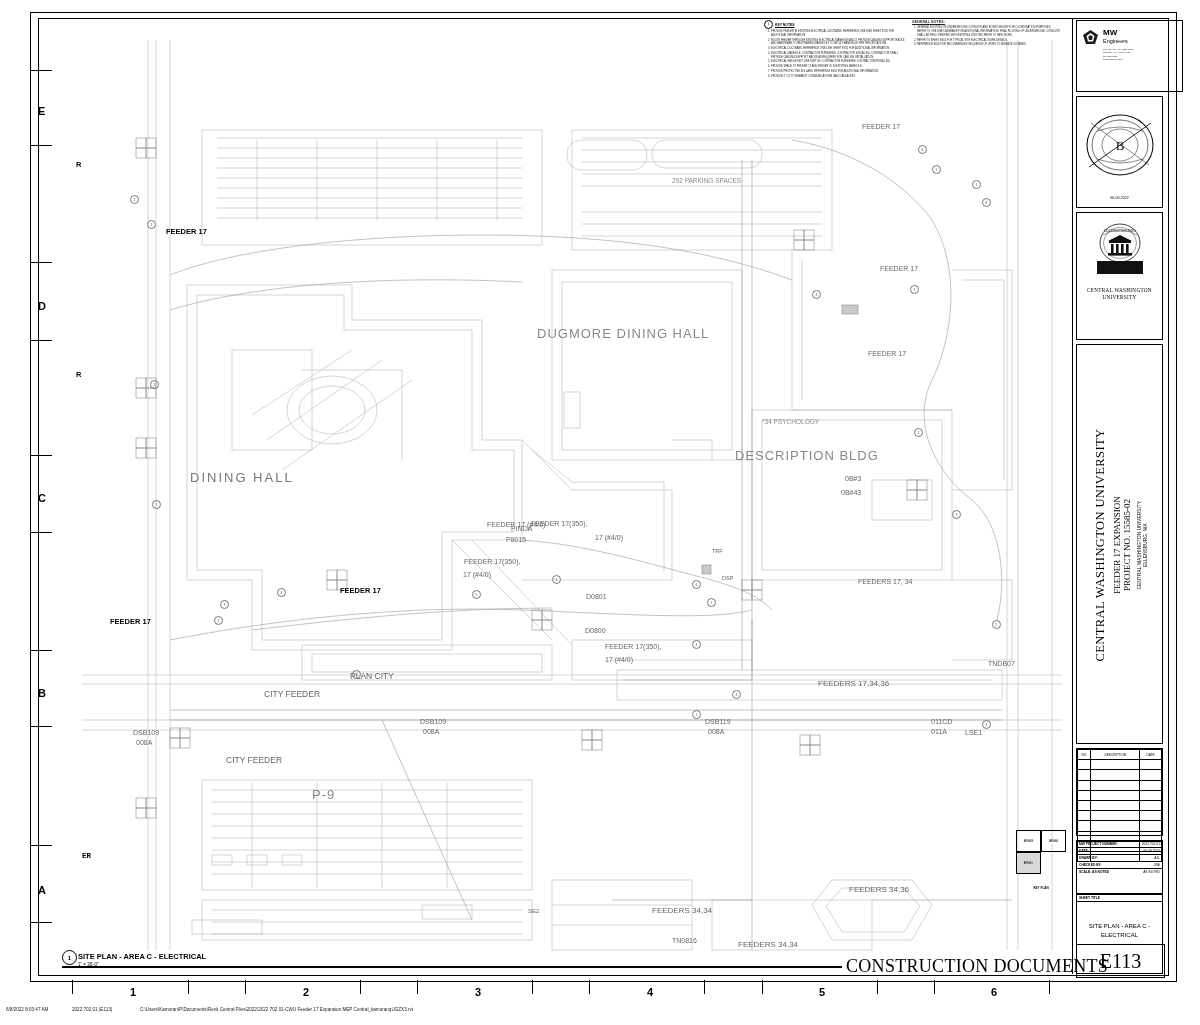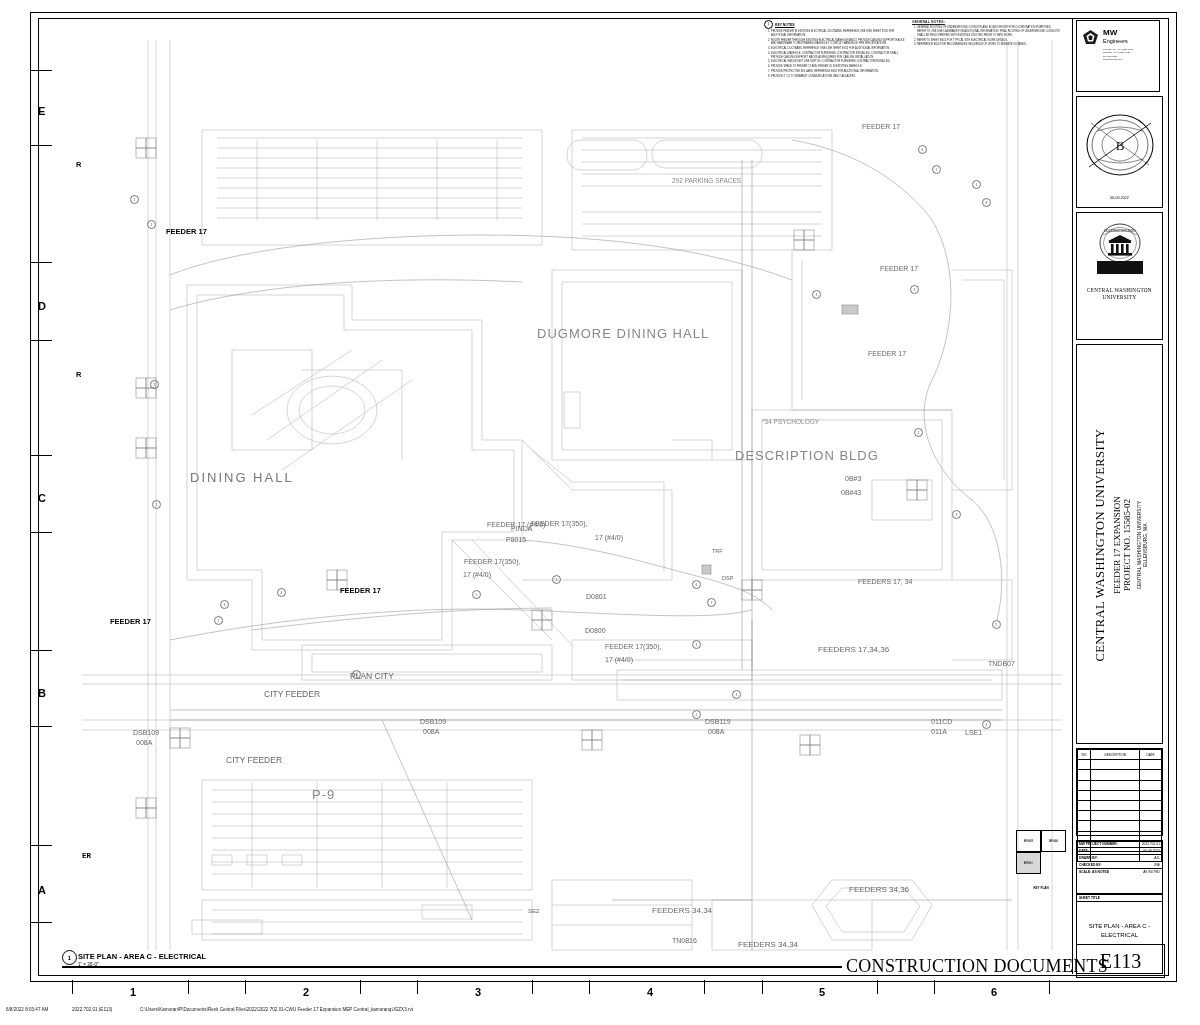--- a/index.html
+++ b/index.html
@@ -27,21 +27,21 @@
   .notes ol{margin:0;padding-left:5px;}
   .notes li{margin-bottom:1px;}
   .keynote-hdr{position:absolute;display:flex;align-items:center;gap:2px;}
   .hexmark{width:7px;height:7px;border:.5px solid #000;border-radius:50%;display:inline-block;
            font-size:3px;line-height:7px;text-align:center;}
 
   
   .tb{position:absolute;left:1072px;top:18px;width:95px;height:956px;border-left:1px solid #000;}
   .tb-box{position:absolute;border:1px solid #000;box-sizing:border-box;}
 
-  .logo-box{left:1076px;top:20px;width:84px;height:72px;}
+  .logo-box{left:1076px;top:20px;width:107px;height:72px;}
   .mw-logo{display:flex;align-items:center;gap:4px;padding:7px 5px 0 5px;}
   .mw-mark{width:17px;height:17px;position:relative;}
   .mw-name{font-size:8px;font-weight:bold;line-height:9px;}
   .mw-sub{font-size:5.5px;font-weight:normal;}
   .mw-addr{font-size:2.4px;line-height:1.4;padding:2px 5px 0 26px;color:#222;}
 
   .stamp-box{left:1076px;top:96px;width:87px;height:112px;}
   .stamp-date{position:absolute;bottom:7px;width:100%;text-align:center;font-size:3.6px;}
 
   .cwu-box{left:1076px;top:212px;width:87px;height:128px;}
@@ -360,21 +360,21 @@
     <div class="lbl-f" style="left:828px;top:245px;">FEEDER 17</div>
     <div class="lbl-f" style="left:816px;top:330px;">FEEDER 17</div>
     <div class="lbl-f" style="left:435px;top:501px;">FEEDER 17 (#4/0)</div>
     <div class="lbl-f" style="left:479px;top:500px;">FEEDER 17(350),</div>
     <div class="lbl-f" style="left:543px;top:514px;">17 (#4/0)</div>
     <div class="lbl-f" style="left:412px;top:538px;">FEEDER 17(350),</div>
     <div class="lbl-f" style="left:411px;top:551px;">17 (#4/0)</div>
     <div class="lbl-f" style="left:806px;top:558px;">FEEDERS 17, 34</div>
     <div class="lbl-f" style="left:553px;top:623px;">FEEDER 17(350),</div>
     <div class="lbl-f" style="left:553px;top:636px;">17 (#4/0)</div>
-    <div class="lbl-f" style="left:766px;top:625px;font-size:8px;">FEEDERS 17,34,36</div>
+    <div class="lbl-f" style="left:766px;top:659px;font-size:8px;">FEEDERS 17,34,36</div>
     <div class="lbl-f" style="left:797px;top:865px;font-size:8px;">FEEDERS 34,36</div>
     <div class="lbl-f" style="left:600px;top:886px;font-size:8px;">FEEDERS 34,34</div>
     <div class="lbl-f" style="left:686px;top:920px;font-size:8px;">FEEDERS 34,34</div>
     <div class="lbl-f" style="left:298px;top:651px;font-size:8.5px;">PLAN CITY</div>
     <div class="lbl-f" style="left:212px;top:669px;font-size:8.5px;">CITY FEEDER</div>
     <div class="lbl-f" style="left:174px;top:735px;font-size:8.5px;">CITY FEEDER</div>
     <div class="lbl-f" style="left:459px;top:505px;">PINDA</div>
     <div class="lbl-f" style="left:454px;top:516px;">P8015</div>
     <div class="lbl-f" style="left:534px;top:573px;">D0801</div>
     <div class="lbl-f" style="left:533px;top:607px;">D0800</div>

